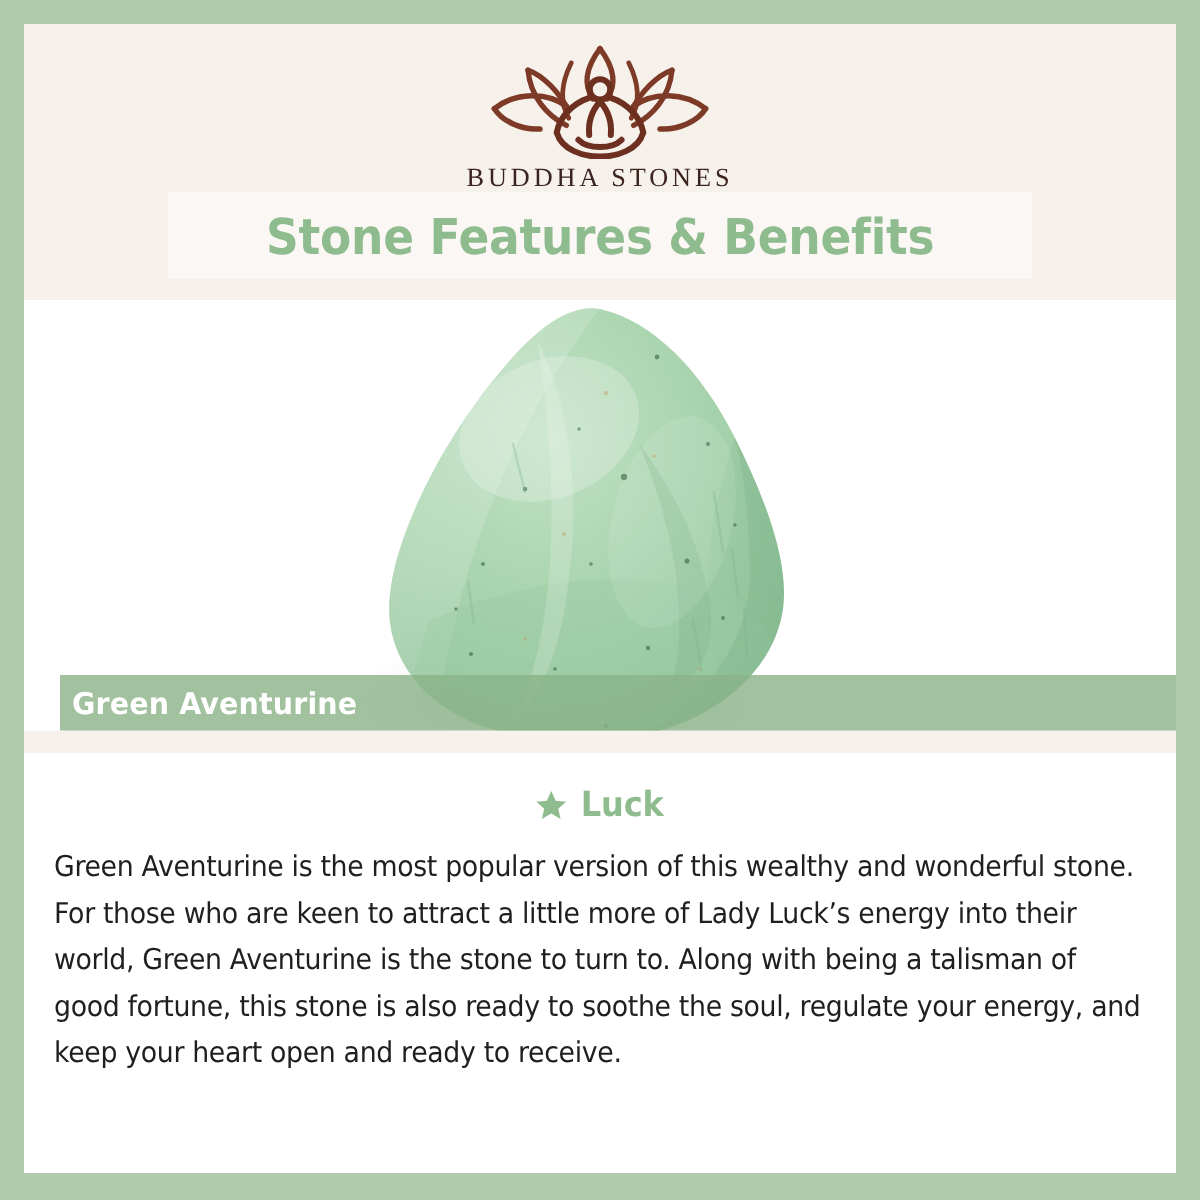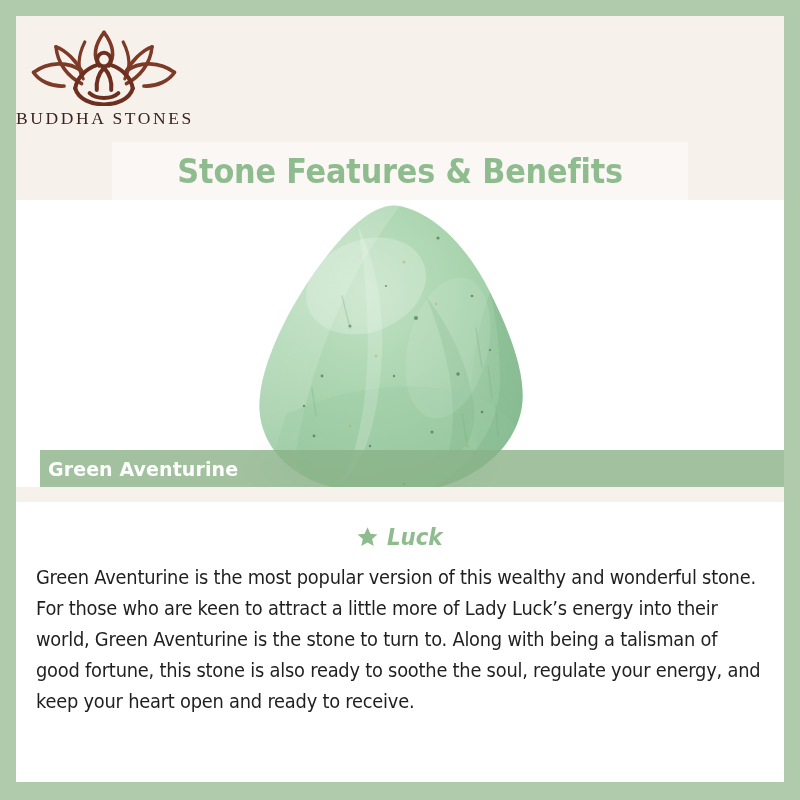--- a/index.html
+++ b/index.html
@@ -39,20 +39,21 @@
   
   .header {
     position: absolute;
     left: 0;
     top: 0;
     width: 100%;
     height: 124px;
     background: #f7f1ec;
     display: flex;
     flex-direction: column;
+    align-items: center;
     justify-content: flex-start;
     padding-top: 10px;
   }
 
   .logo-mark {
     width: 176px;
     height: 80px;
     display: block;
   }
 
@@ -63,21 +64,21 @@
     letter-spacing: 2.6px;
     color: #3b2320;
     font-weight: 400;
     white-space: nowrap;
   }
 
   
   .title-banner {
     position: absolute;
     left: 96px;
-    top: 126px;
+    top: 112px;
     width: 576px;
     height: 58px;
     background: #fbf7f4;
     display: flex;
     align-items: center;
     justify-content: center;
   }
 
   .title-text {
     font-family: "DejaVu Sans", sans-serif;
@@ -162,21 +163,20 @@
     justify-content: center;
     gap: 14px;
     margin-bottom: 12px;
   }
 
   .benefit {
     display: flex;
     align-items: center;
     gap: 6px;
     white-space: nowrap;
-    font-style: italic;
   }
 
   .star {
     width: 23px;
     height: 22px;
     display: block;
     flex: none;
   }
 
   .benefit-label {

